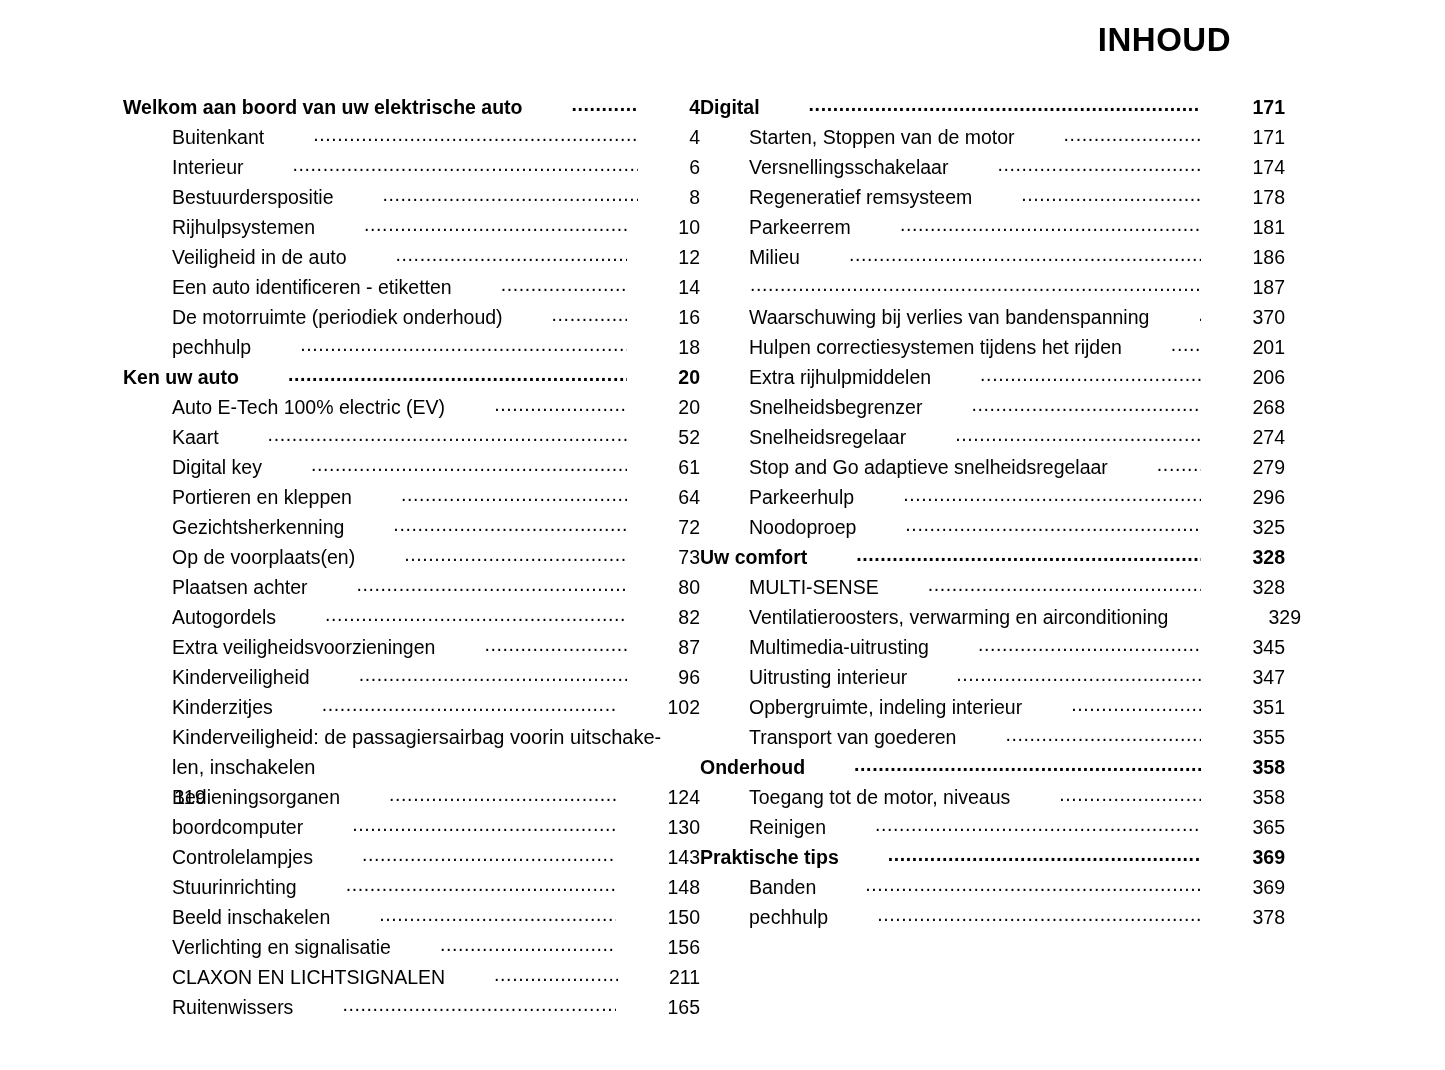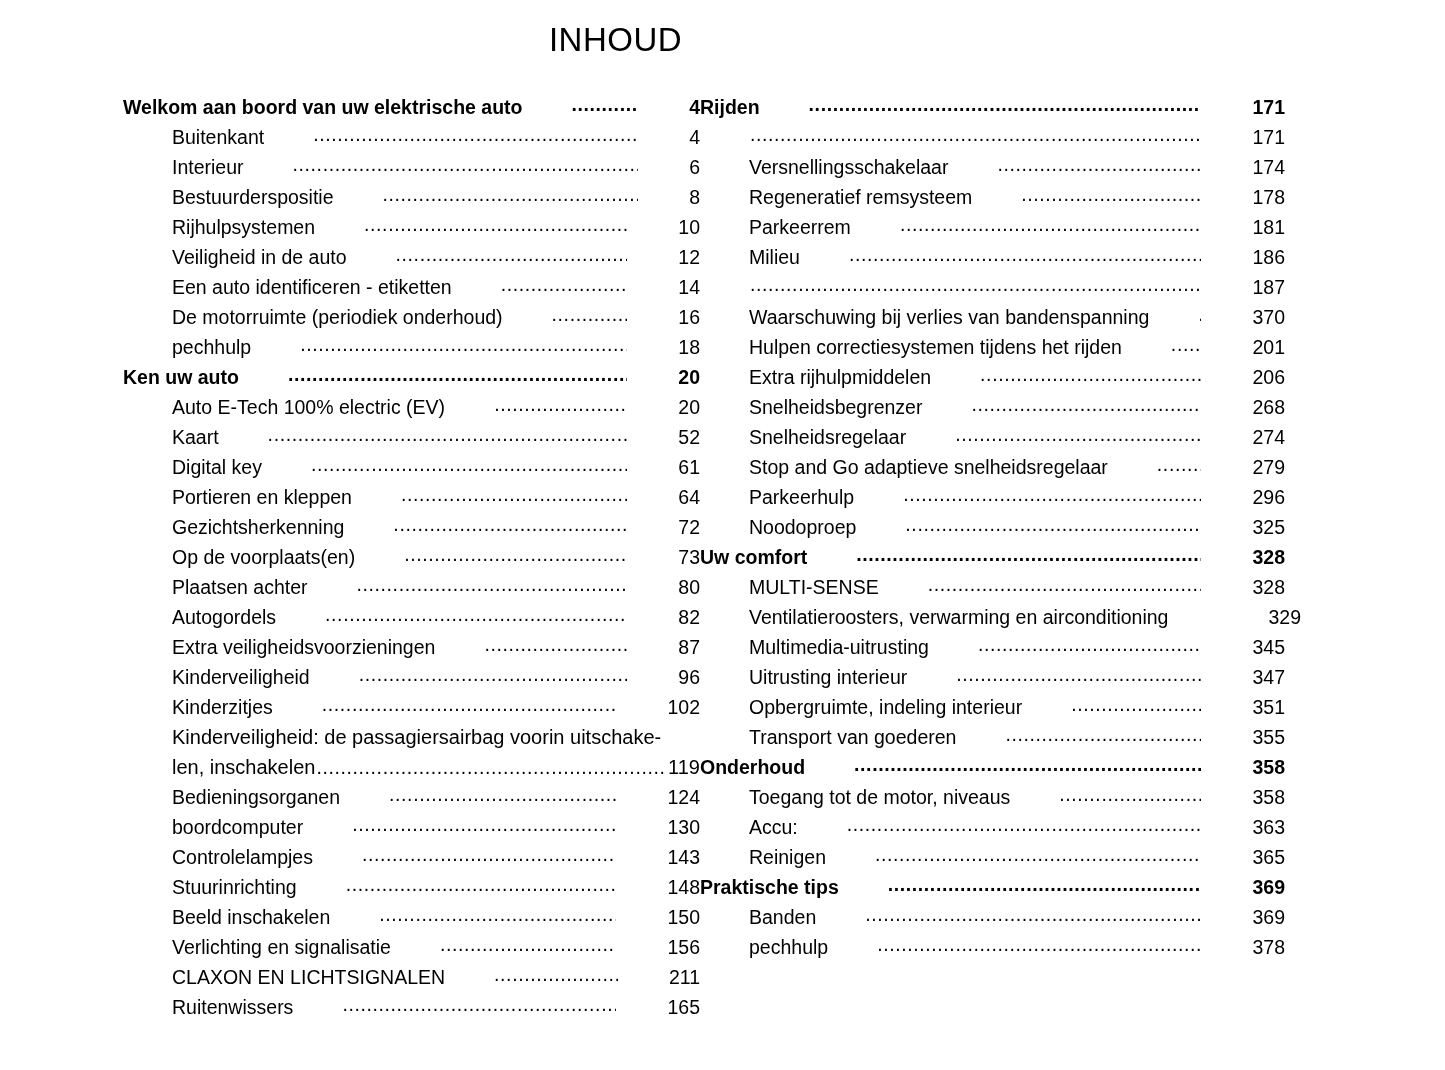--- a/index.html
+++ b/index.html
@@ -19,23 +19,23 @@
     position: relative;
     width: 1445px;
     height: 1070px;
     overflow: hidden;
   }
   .page-title {
     position: absolute;
     top: 23px;
     left: 0;
     width: 1231px;
-    text-align: center;
+    text-align: right;
     font-size: 33px;
-    font-weight: normal;
+    font-weight: bold;
     letter-spacing: 0.5px;
     line-height: 1;
   }
   .columns {
     position: absolute;
     top: 92px;
     left: 0;
     width: 1445px;
     display: flex;
     flex-direction: row;
@@ -109,23 +109,24 @@
     font-size: 20px;
     line-height: 30px;
     padding-left: 49px;
   }
   .toc-entry-wrap .wrap-first {
     height: 30px;
     white-space: nowrap;
   }
   .toc-entry-wrap .wrap-second {
     display: flex;
-    align-items: center;
+    align-items: flex-start;
     height: 30px;
     white-space: nowrap;
+    flex-direction: column;
   }
 </style>
 </head>
 <body>
 
 <div class="page">
 
   <div class="page-title">INHOUD</div>
 
   <div class="columns">
@@ -284,25 +285,26 @@
             <span class="toc-label">Ruitenwissers</span>
             <span class="toc-dots"></span>
             <span class="toc-page">165</span>
           </div>
         </div>
     </div>
 
     <div class="column column-right">
       <div class="col-inner" id="col-right">
           <div class="toc-entry level-head">
-            <span class="toc-label">Rijden</span>
+            <span class="toc-label">Digital</span>
             <span class="toc-dots"></span>
             <span class="toc-page">171</span>
           </div>
           <div class="toc-entry level-sub">
+            <span class="toc-label">Starten, Stoppen van de motor</span>
             <span class="toc-dots"></span>
             <span class="toc-page">171</span>
           </div>
           <div class="toc-entry level-sub">
             <span class="toc-label">Versnellingsschakelaar</span>
             <span class="toc-dots"></span>
             <span class="toc-page">174</span>
           </div>
           <div class="toc-entry level-sub">
             <span class="toc-label">Regeneratief remsysteem</span>
@@ -400,25 +402,20 @@
           </div>
           <div class="toc-entry level-head">
             <span class="toc-label">Onderhoud</span>
             <span class="toc-dots"></span>
             <span class="toc-page">358</span>
           </div>
           <div class="toc-entry level-sub">
             <span class="toc-label">Toegang tot de motor, niveaus</span>
             <span class="toc-dots"></span>
             <span class="toc-page">358</span>
-          </div>
-          <div class="toc-entry level-sub">
-            <span class="toc-label">Accu:</span>
-            <span class="toc-dots"></span>
-            <span class="toc-page">363</span>
           </div>
           <div class="toc-entry level-sub">
             <span class="toc-label">Reinigen</span>
             <span class="toc-dots"></span>
             <span class="toc-page">365</span>
           </div>
           <div class="toc-entry level-head">
             <span class="toc-label">Praktische tips</span>
             <span class="toc-dots"></span>
             <span class="toc-page">369</span>

